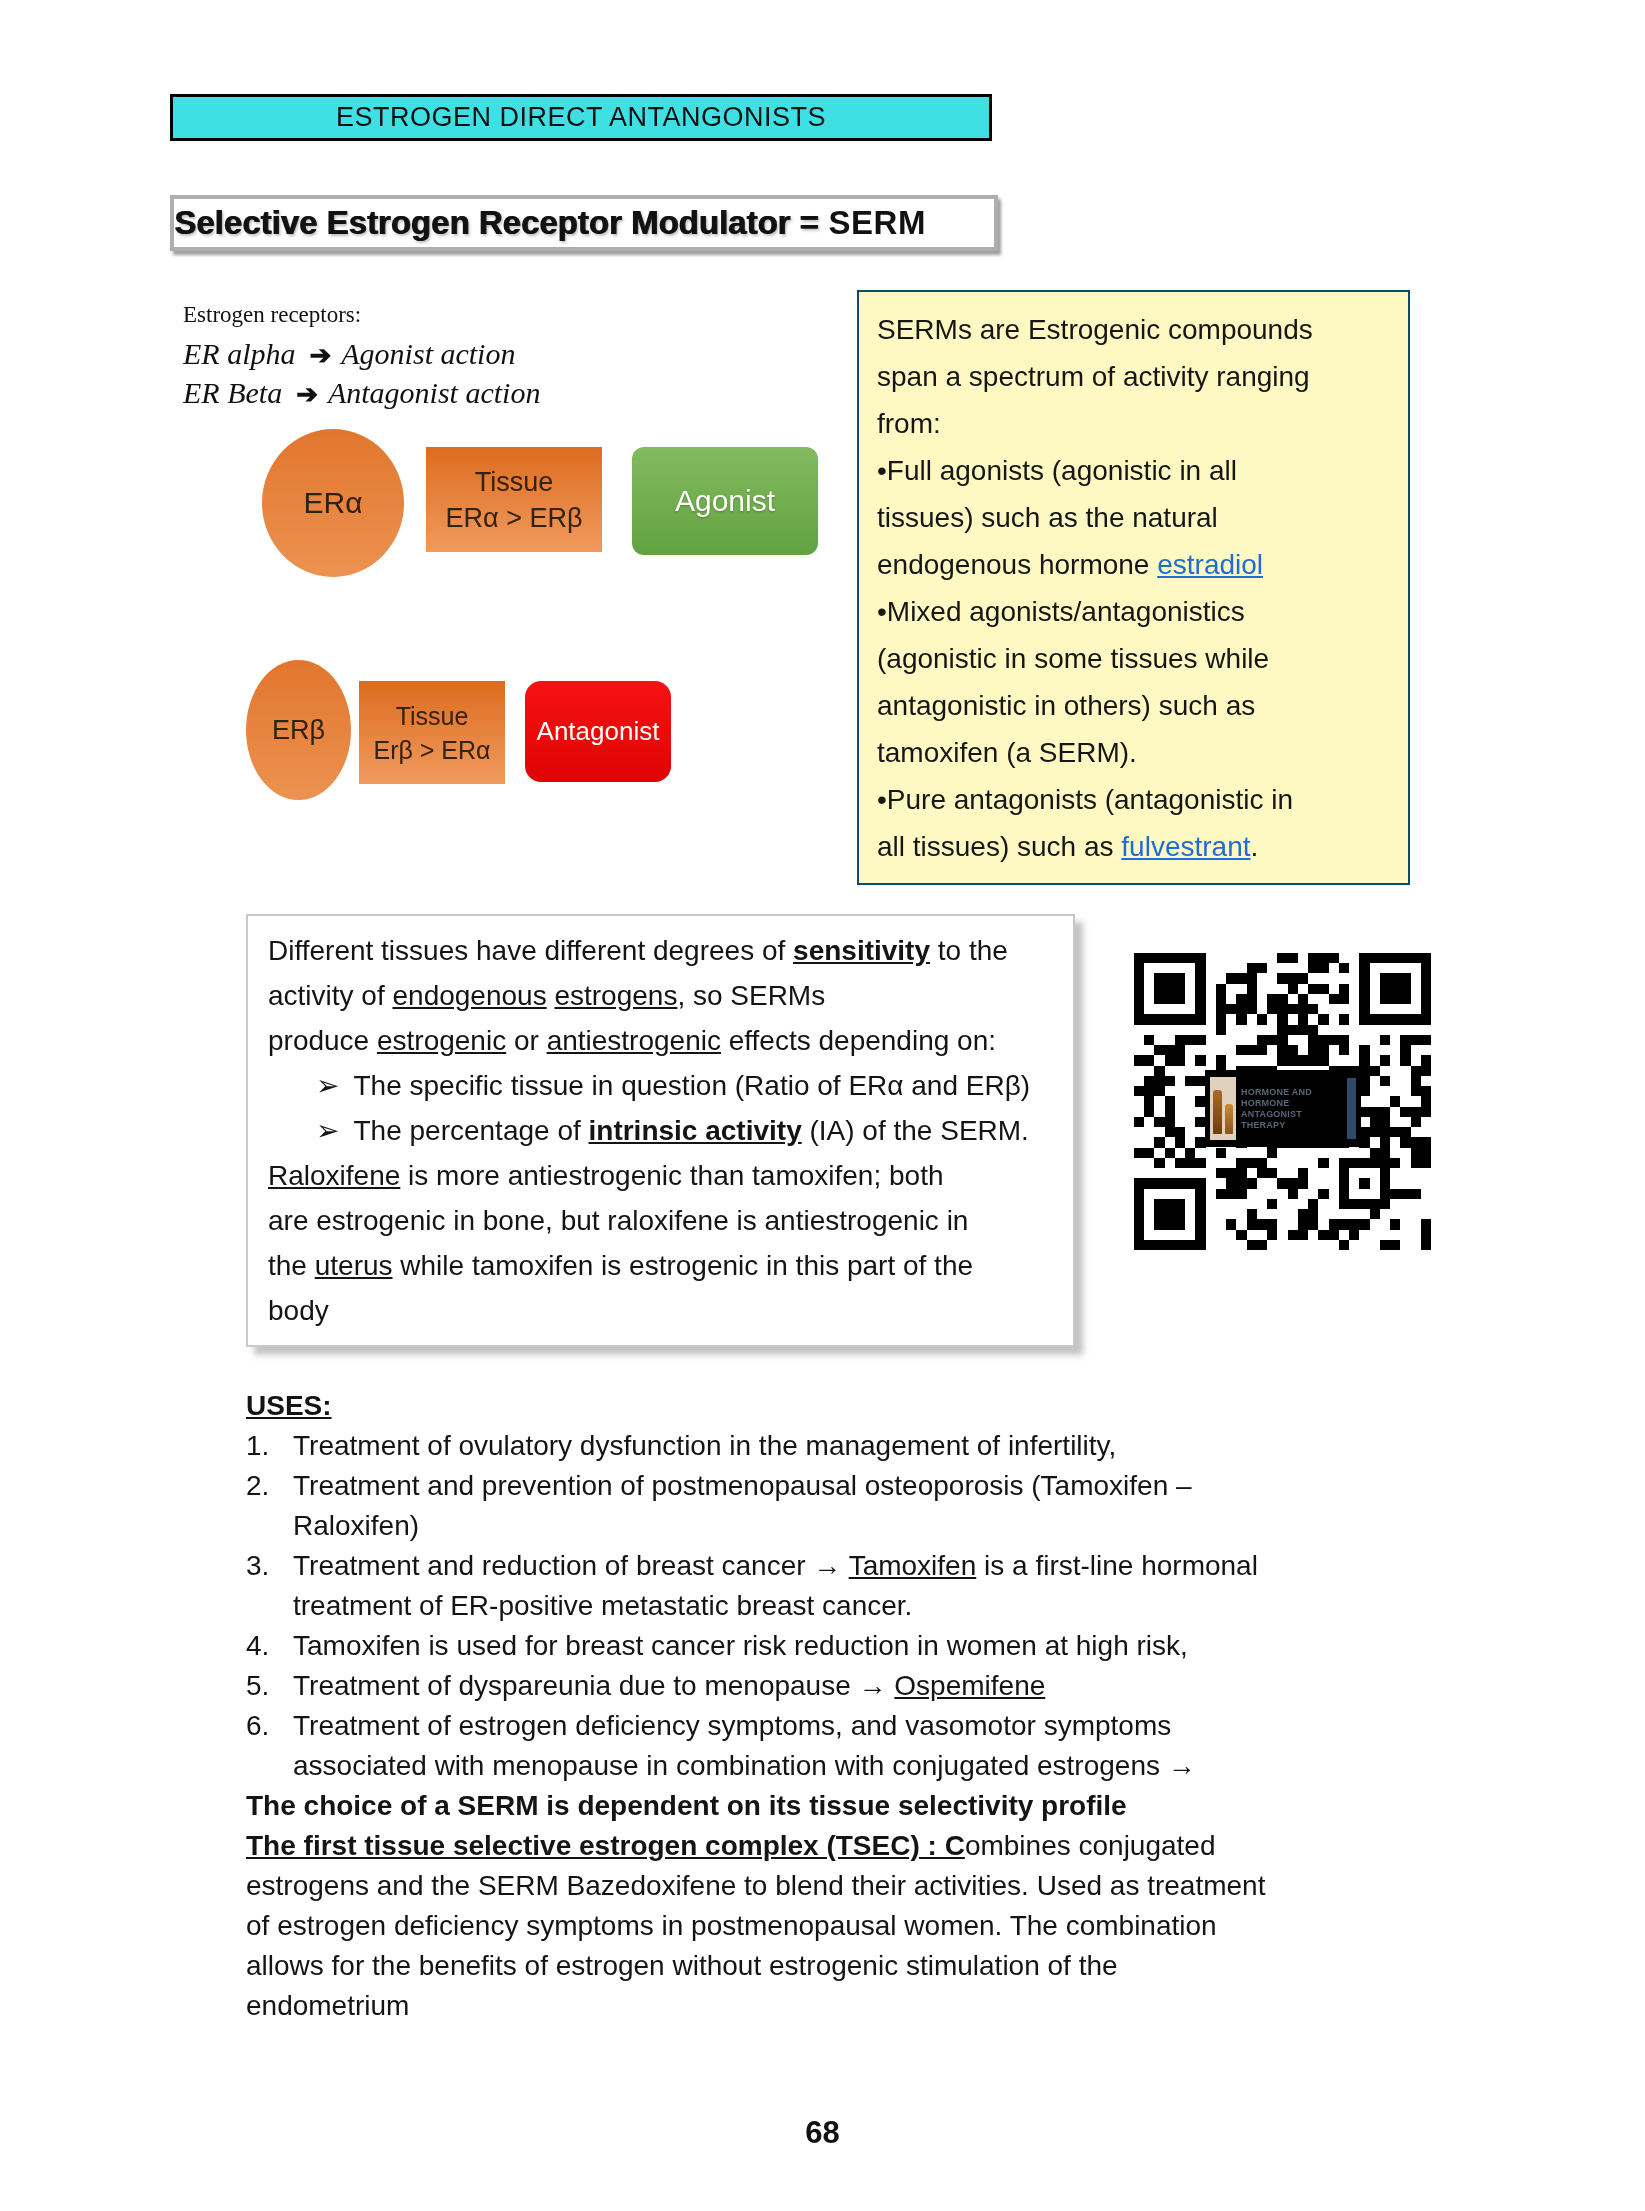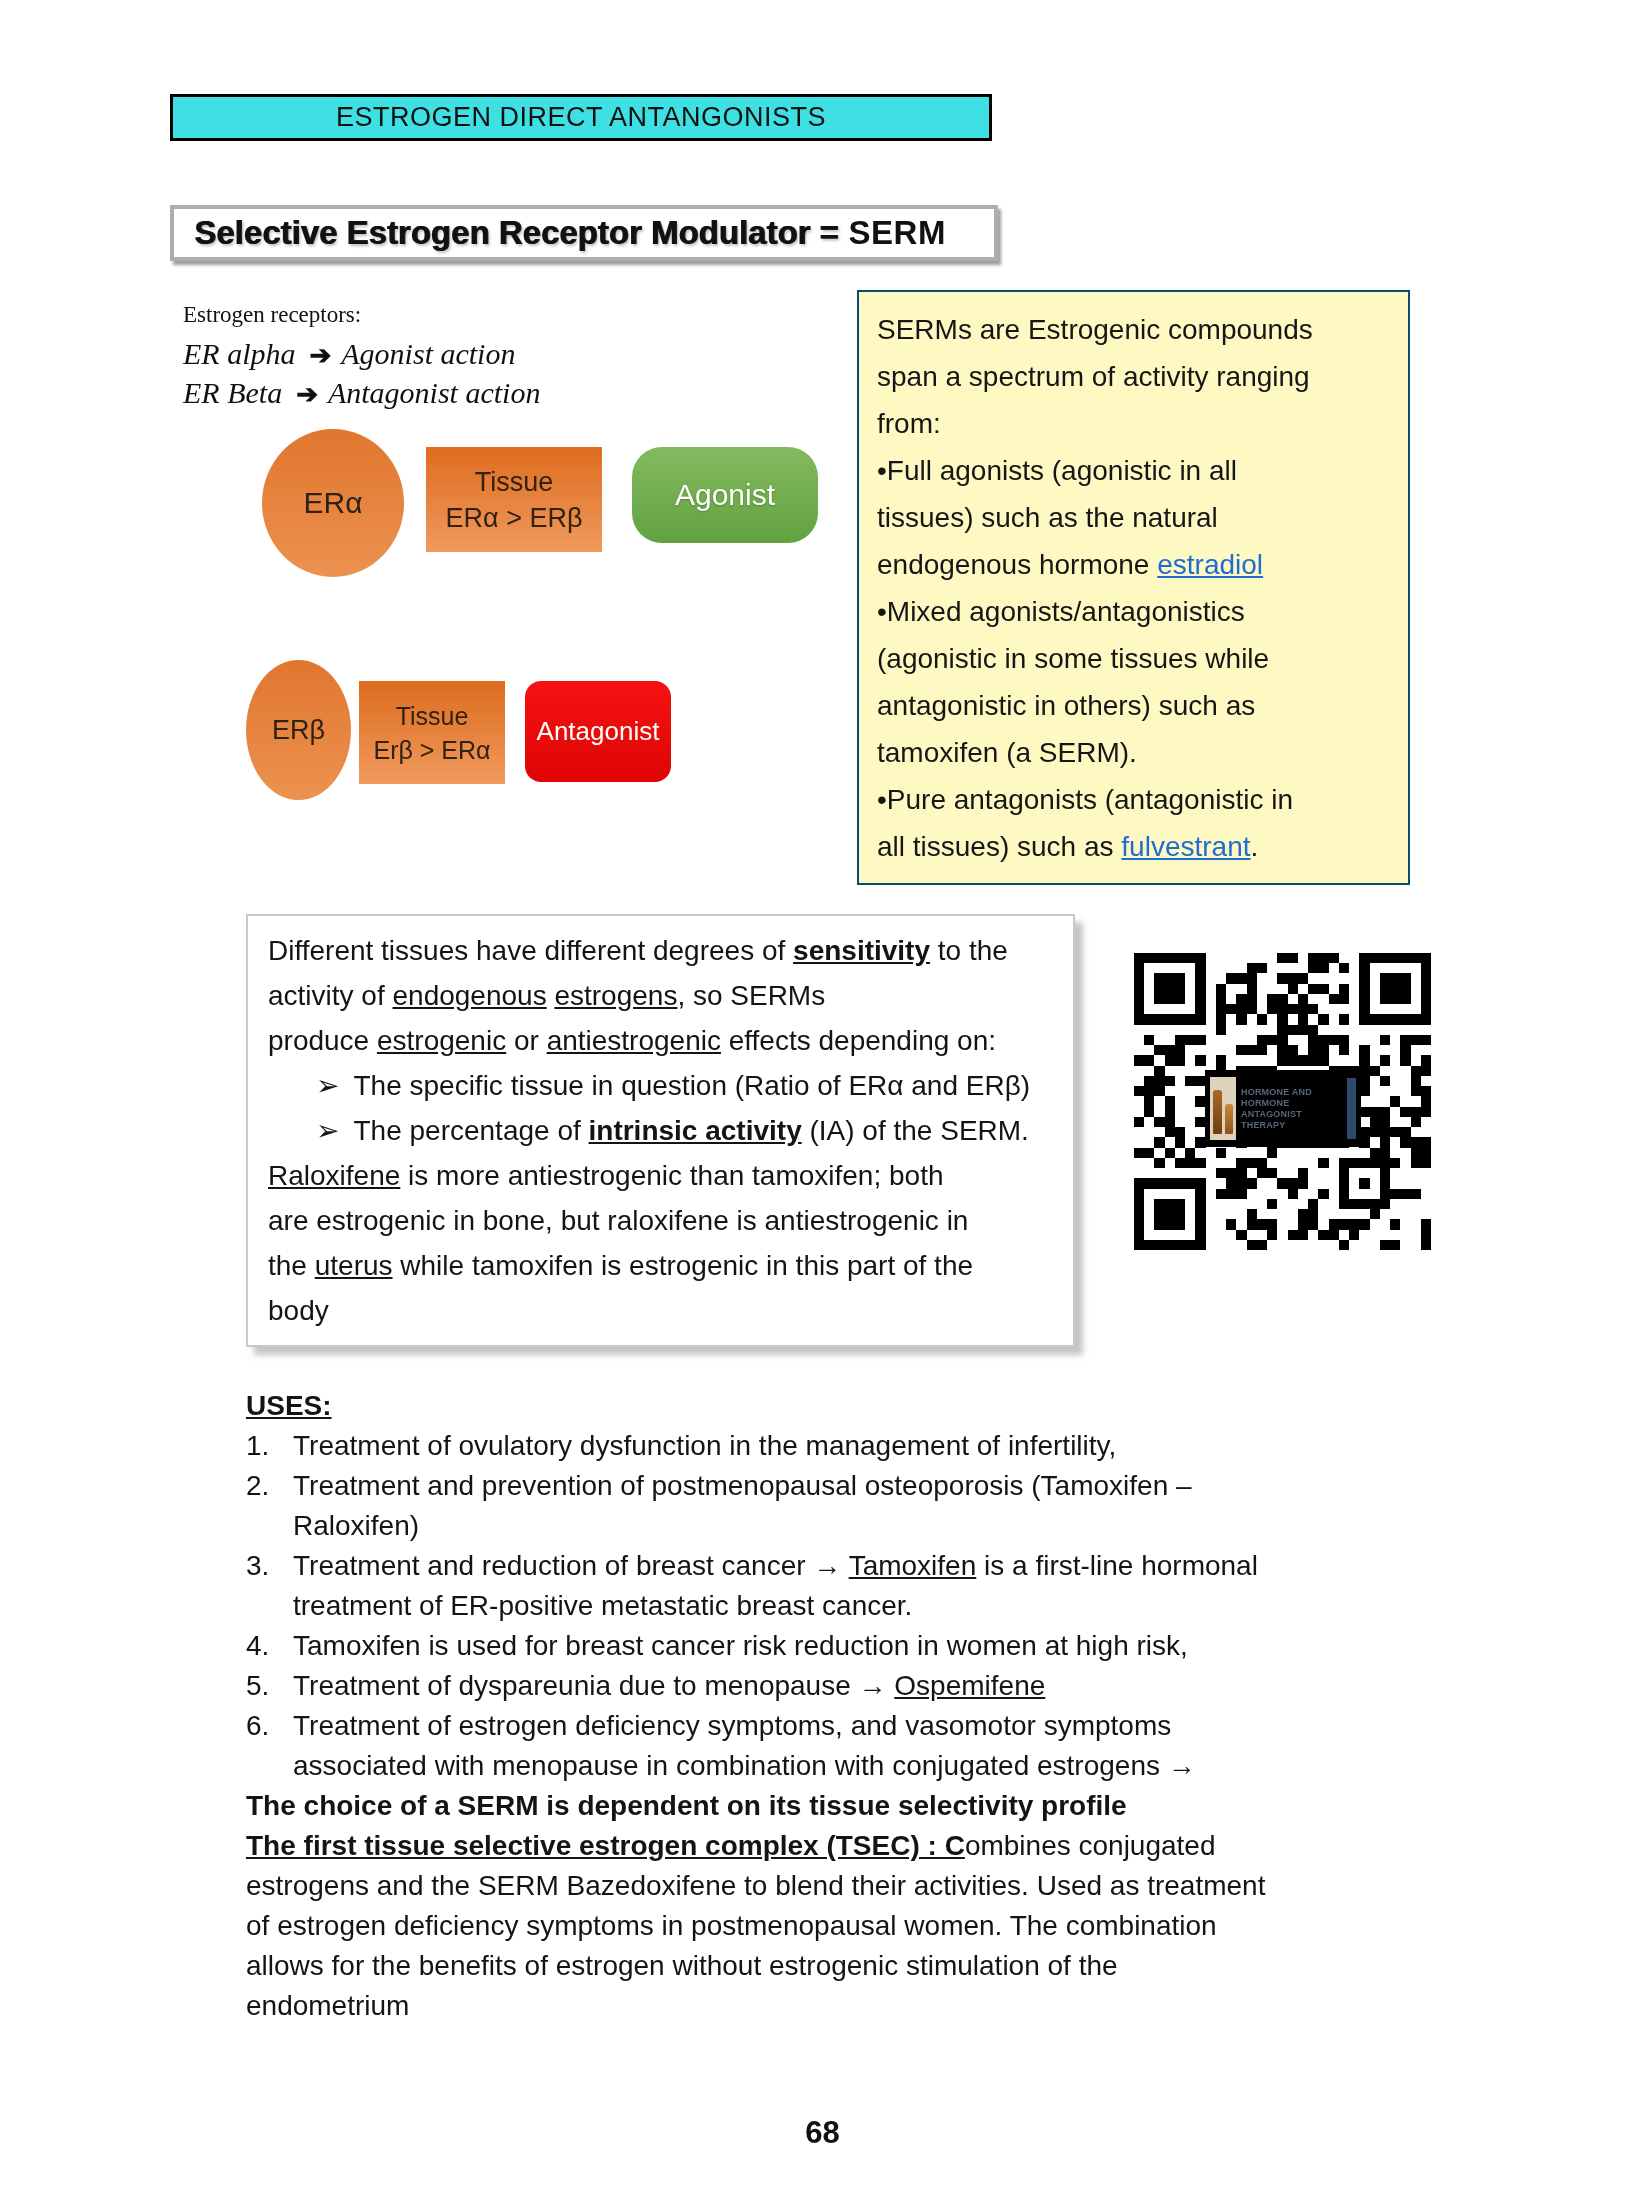--- a/index.html
+++ b/index.html
@@ -4,41 +4,41 @@
 <style>
   html,body{margin:0;padding:0;background:#ffffff;}
   .page{position:relative;width:1645px;height:2212px;background:#fff;
         font-family:"Liberation Sans",sans-serif;color:#111;overflow:hidden;}
 
   
   .header-box{position:absolute;left:170px;top:94px;width:822px;height:47px;
     background:#3fe0e3;border:3px solid #000;box-sizing:border-box;
     display:flex;align-items:center;justify-content:center;
     font-size:27px;letter-spacing:0.5px;color:#111;}
-  .subheader{position:absolute;left:170px;top:205px;width:828px;height:56px;
+  .subheader{position:absolute;left:170px;top:195px;width:828px;height:56px;
     background:#fff;border:4px solid #aeaeae;box-sizing:border-box;
     box-shadow:3px 4px 3px #9f9f9f;display:flex;align-items:center;
-    padding-left:20px;font-size:33px;white-space:nowrap;}
+    padding-left:0;font-size:33px;white-space:nowrap;}
   .subheader .bold{font-weight:bold;text-shadow:1px 0 #222,2px 2px 3px #bbb;}
   .subheader .light{margin-left:10px;font-weight:700;letter-spacing:0.5px;}
 
   
   .receptors{position:absolute;left:183px;top:295px;font-family:"Liberation Serif",serif;}
   .er-heading{font-size:23px;line-height:40px;}
   .er-line{font-size:30px;font-style:italic;line-height:37px;white-space:nowrap;}
   .er-arrow{font-style:normal;font-weight:bold;margin:0 10px 0 14px;font-size:26px;}
 
   
   .shape{position:absolute;display:flex;align-items:center;justify-content:center;
          text-align:center;box-sizing:border-box;}
   .circle1{left:262px;top:429px;width:142px;height:148px;border-radius:50%;
     background:linear-gradient(180deg,#e1762e,#ec9250);font-size:30px;color:#2f2213;}
   .tissue1{left:426px;top:447px;width:176px;height:105px;flex-direction:column;
     background:linear-gradient(180deg,#dd6c1e,#f09a5e);font-size:27px;line-height:36px;color:#32220f;}
-  .agonist{left:632px;top:447px;width:186px;height:96px;border-radius:30px;
+  .agonist{left:632px;top:447px;width:186px;height:108px;border-radius:12px;
     background:linear-gradient(180deg,#83ba60,#61a23f);color:#fff;font-size:30px;
     text-shadow:0 1px 2px rgba(0,0,0,.25);}
   .oval2{left:246px;top:660px;width:105px;height:140px;border-radius:50%;
     background:linear-gradient(180deg,#e1762e,#ec9250);font-size:27px;color:#2f2213;}
   .tissue2{left:359px;top:681px;width:146px;height:103px;flex-direction:column;
     background:linear-gradient(180deg,#dd6c1e,#f09a5e);font-size:25px;line-height:34px;color:#32220f;}
   .antagonist{left:525px;top:681px;width:146px;height:101px;border-radius:16px;
     background:linear-gradient(180deg,#f51212,#e00404);color:#fff;font-size:26px;}
 
   

